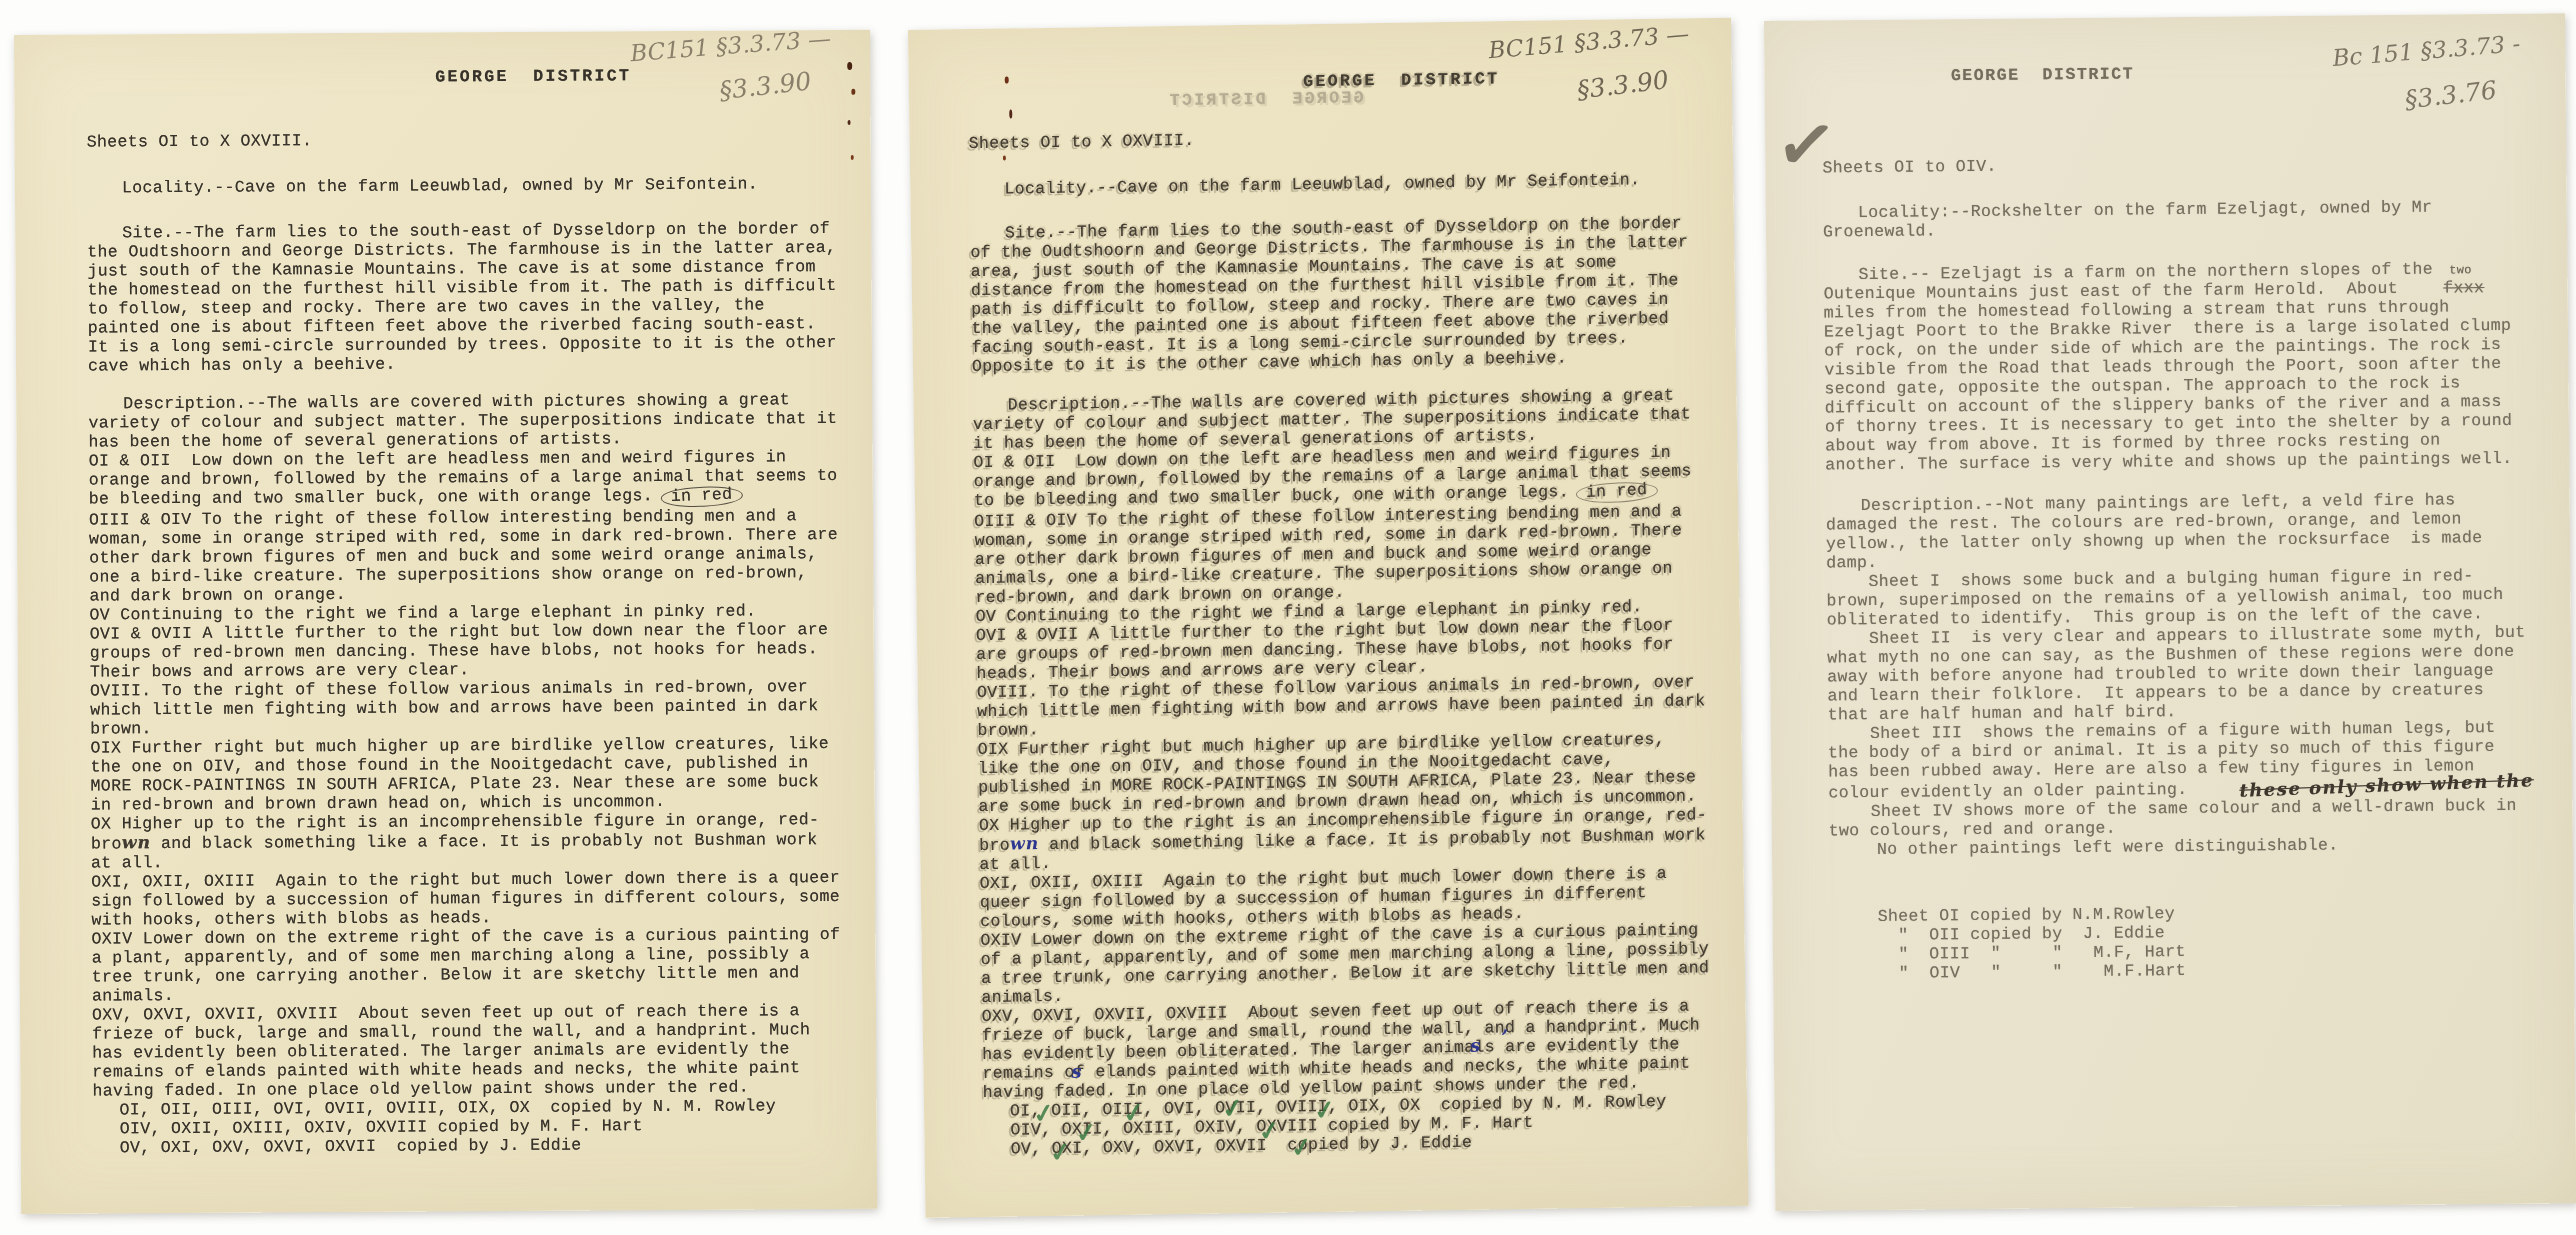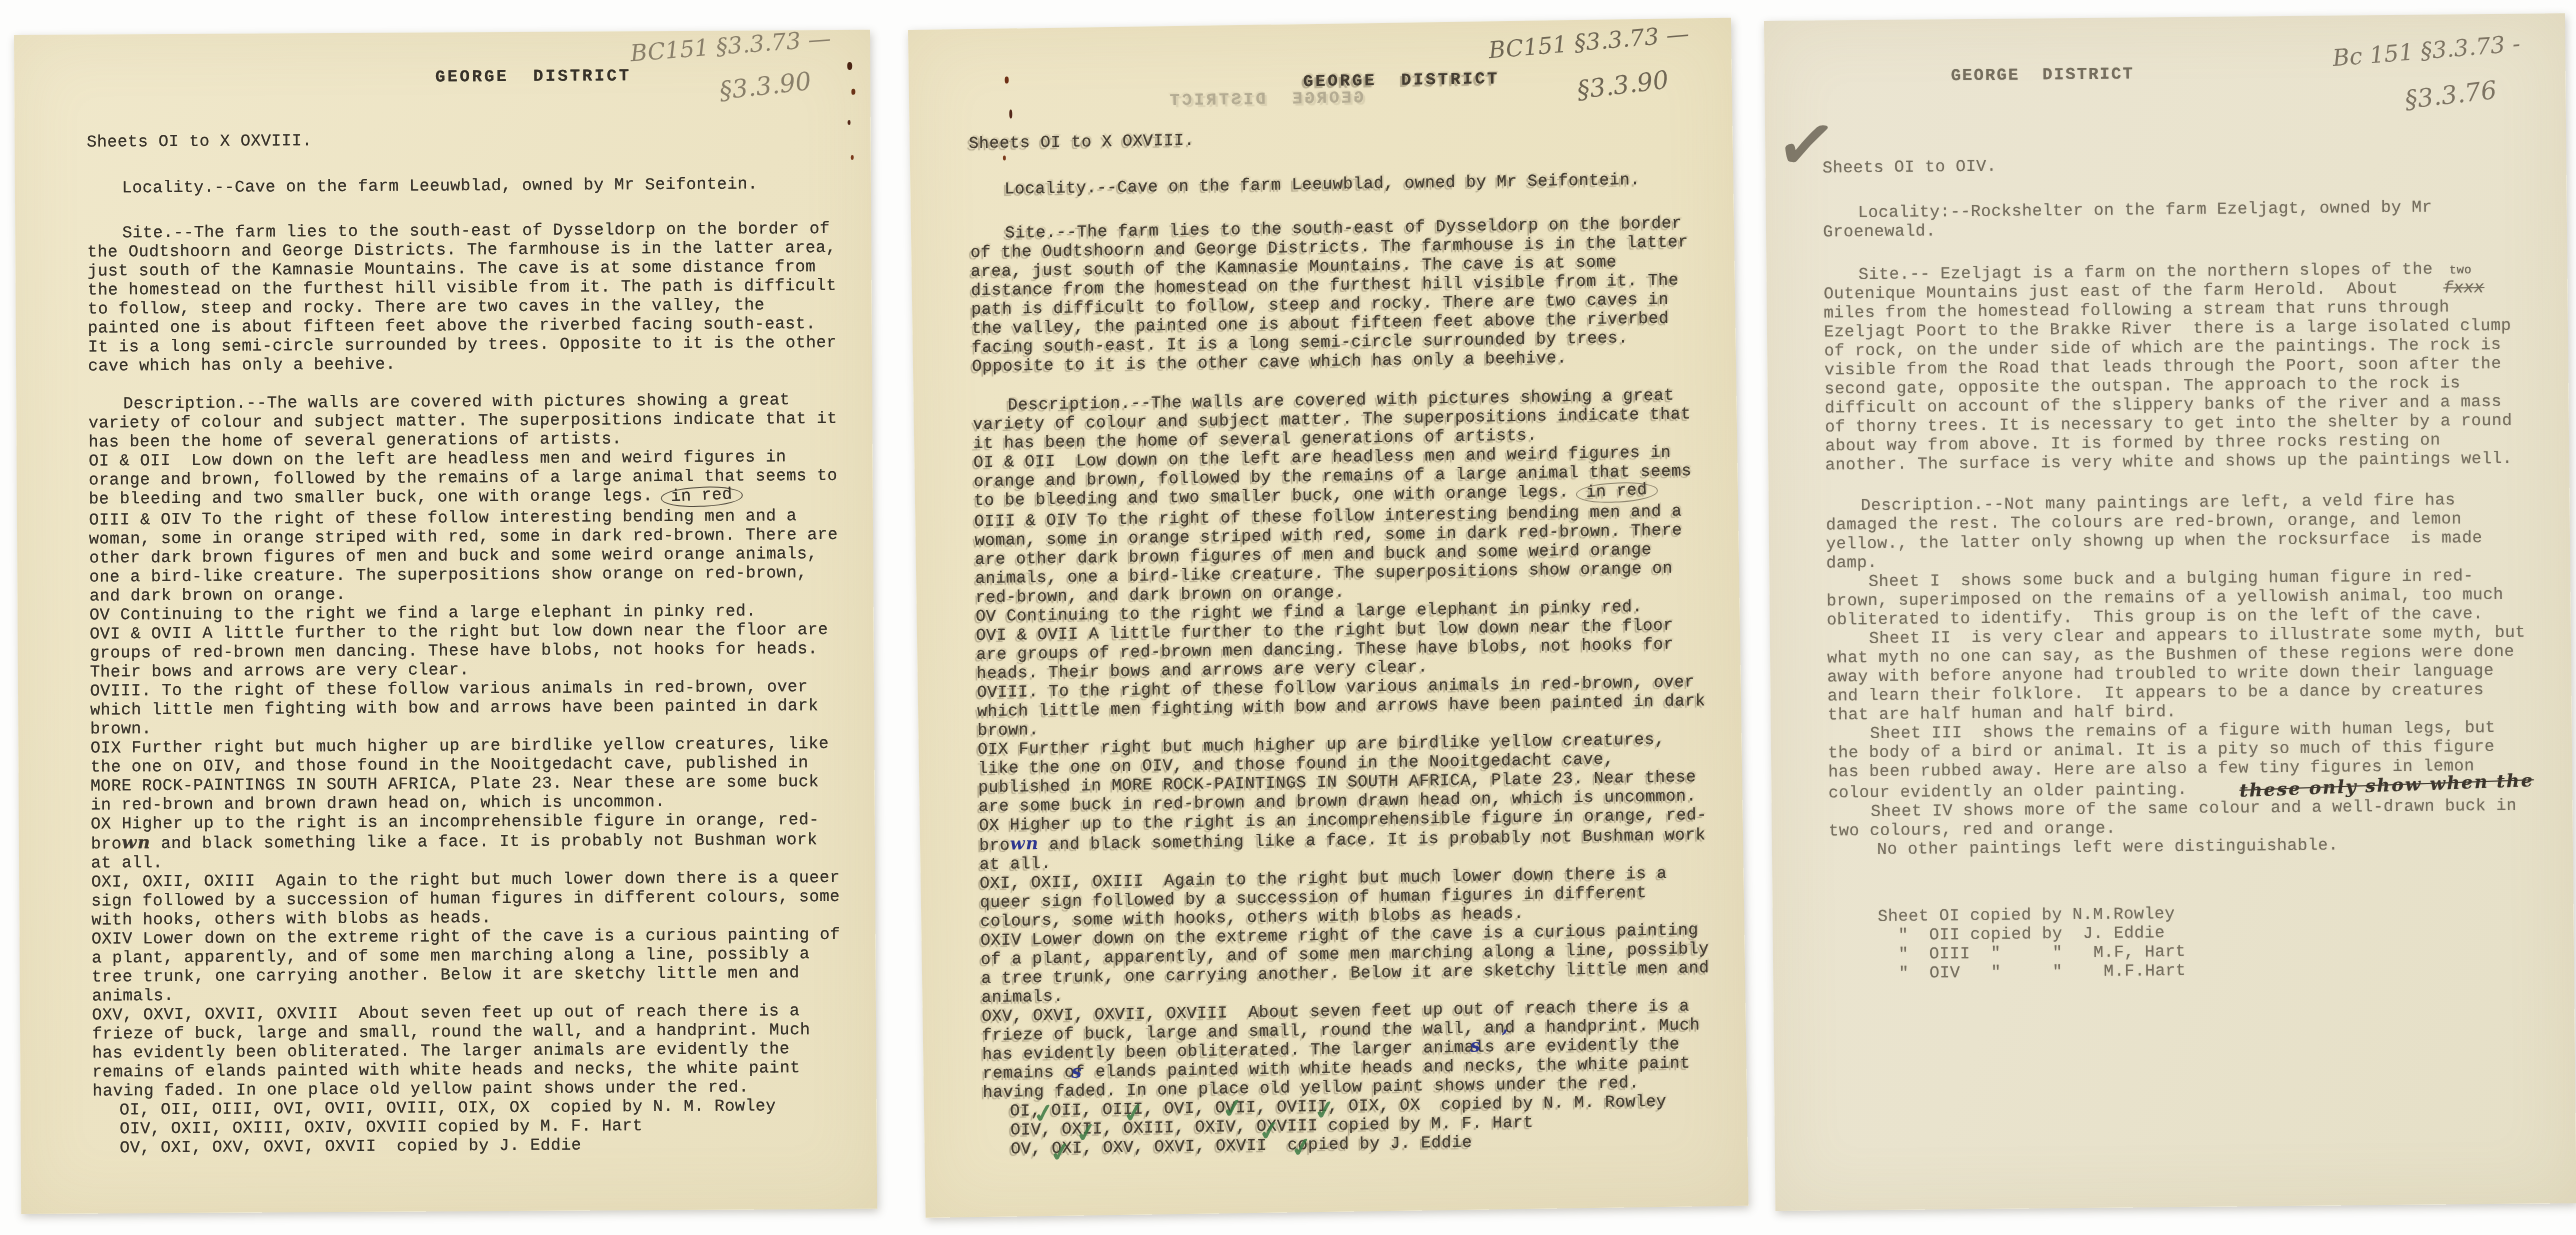--- a/index.html
+++ b/index.html
@@ -100,21 +100,21 @@
   }
   .blue-mark{
     position:absolute;color:#2e3790;font-family:"DejaVu Serif", serif;
     font-style:italic;font-weight:bold;font-size:18px;text-shadow:none;
   }
   .hand-struck{
     font-family:"DejaVu Serif", serif;font-style:italic;font-weight:bold;
     color:#3b352c;text-decoration:line-through;letter-spacing:1.5px;
     display:inline-block;transform:rotate(-1.5deg);font-size:18px;
   }
-  .struck-typed{text-decoration:line-through;font-style:italic;}
+  .struck-typed{text-decoration:line-through;}
   .ins-wrap{position:relative;display:inline-block;}
   .ins-above{
     position:absolute;left:6px;top:-16.6px;font-size:12px;
     color:#6b6456;white-space:nowrap;
   }
   .p-sheet{text-indent:42px;margin:0;}
   .p-closing{text-indent:48px;margin:0;}
   .credits3{margin:48px 0 0 48px;line-height:21px;}
 
   .speck{position:absolute;border-radius:50%;}

